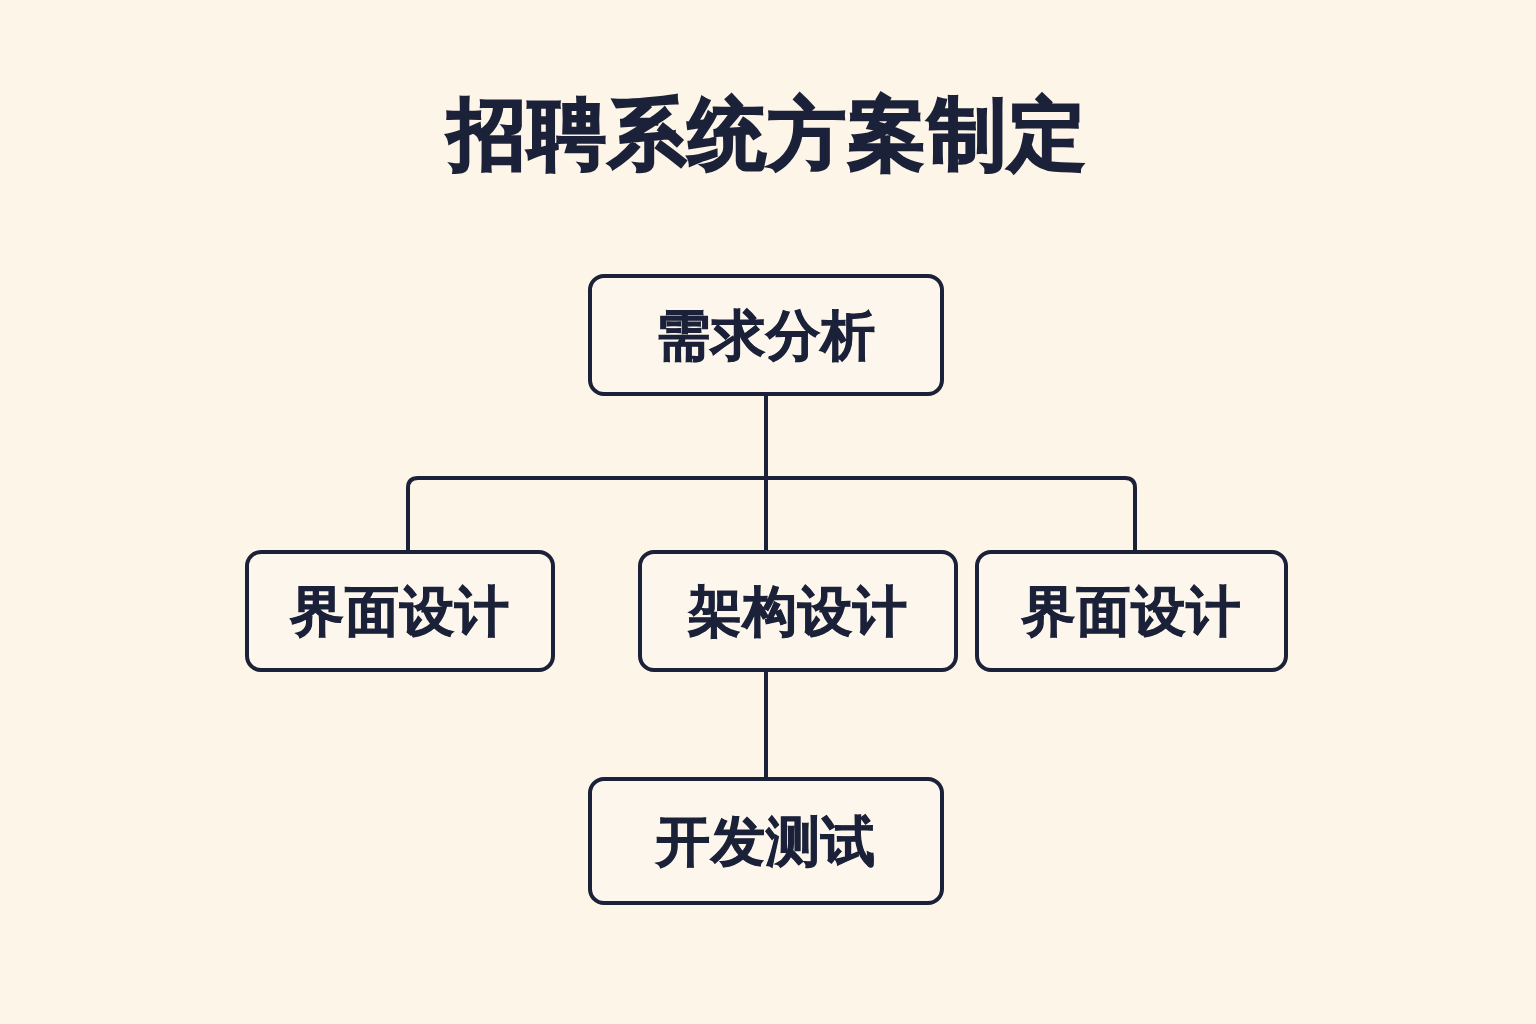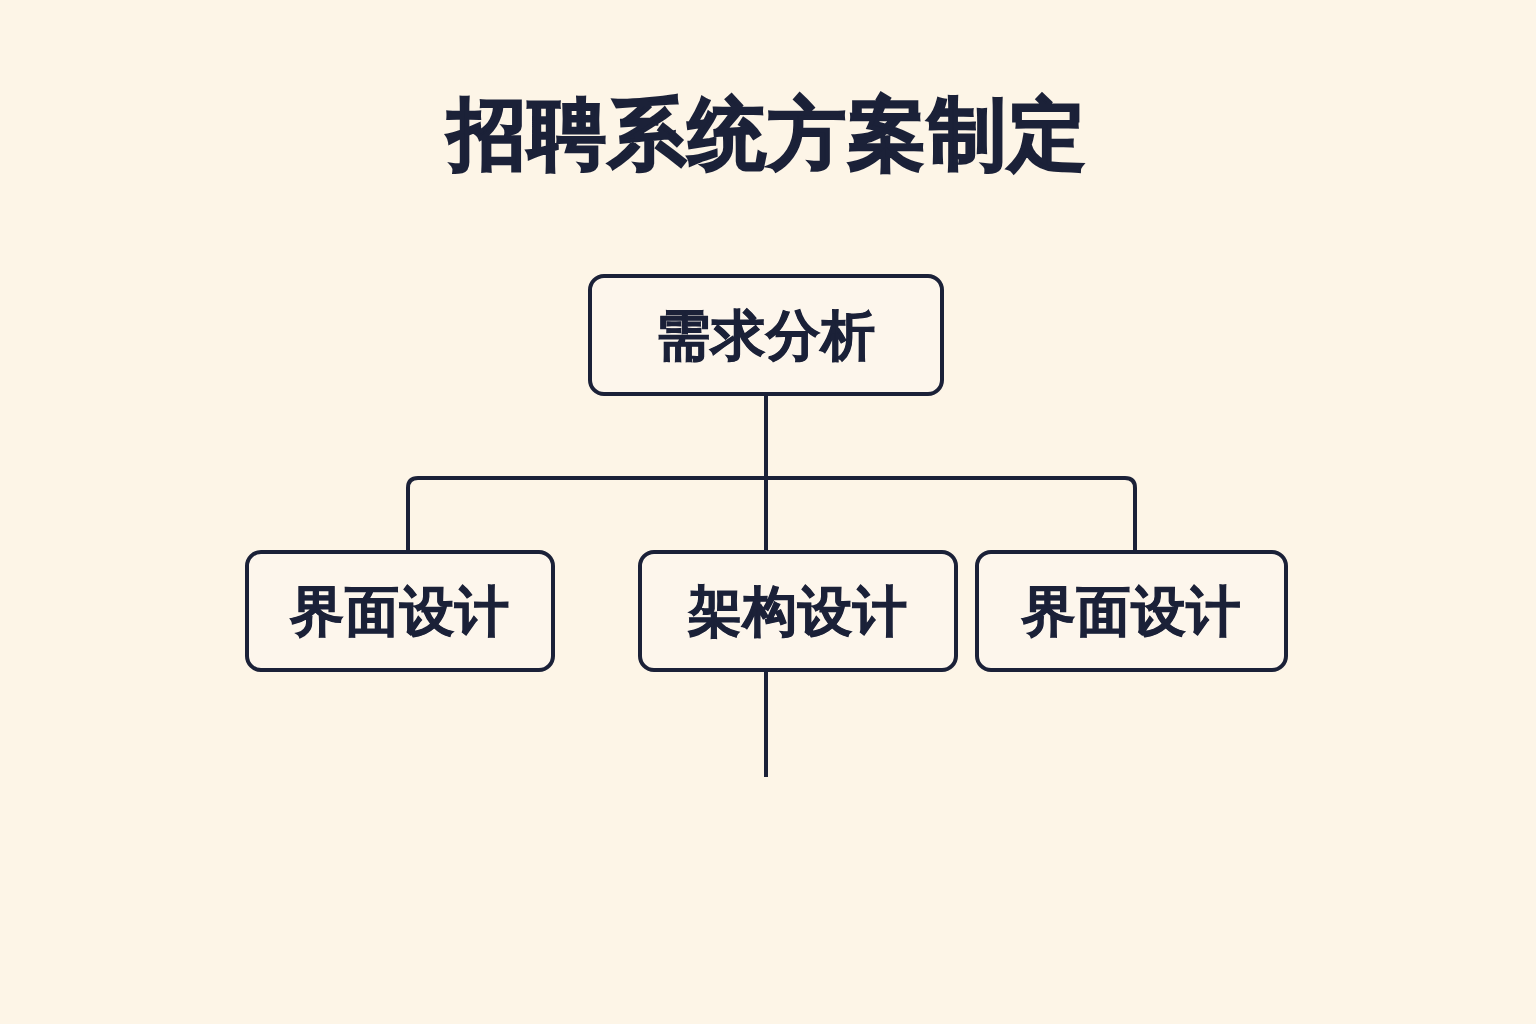--- a/index.html
+++ b/index.html
@@ -103,14 +103,17 @@
   </div>
 
   <div class="node" id="node-arch">
     <span class="node-label">架构设计</span>
   </div>
 
   <div class="node" id="node-ui">
     <span class="node-label">界面设计</span>
   </div>
 
+  <div class="node" id="node-devtest">
+    <span class="node-label">开发测试</span>
+  </div>
 
 </div>
 
 </body></html>

